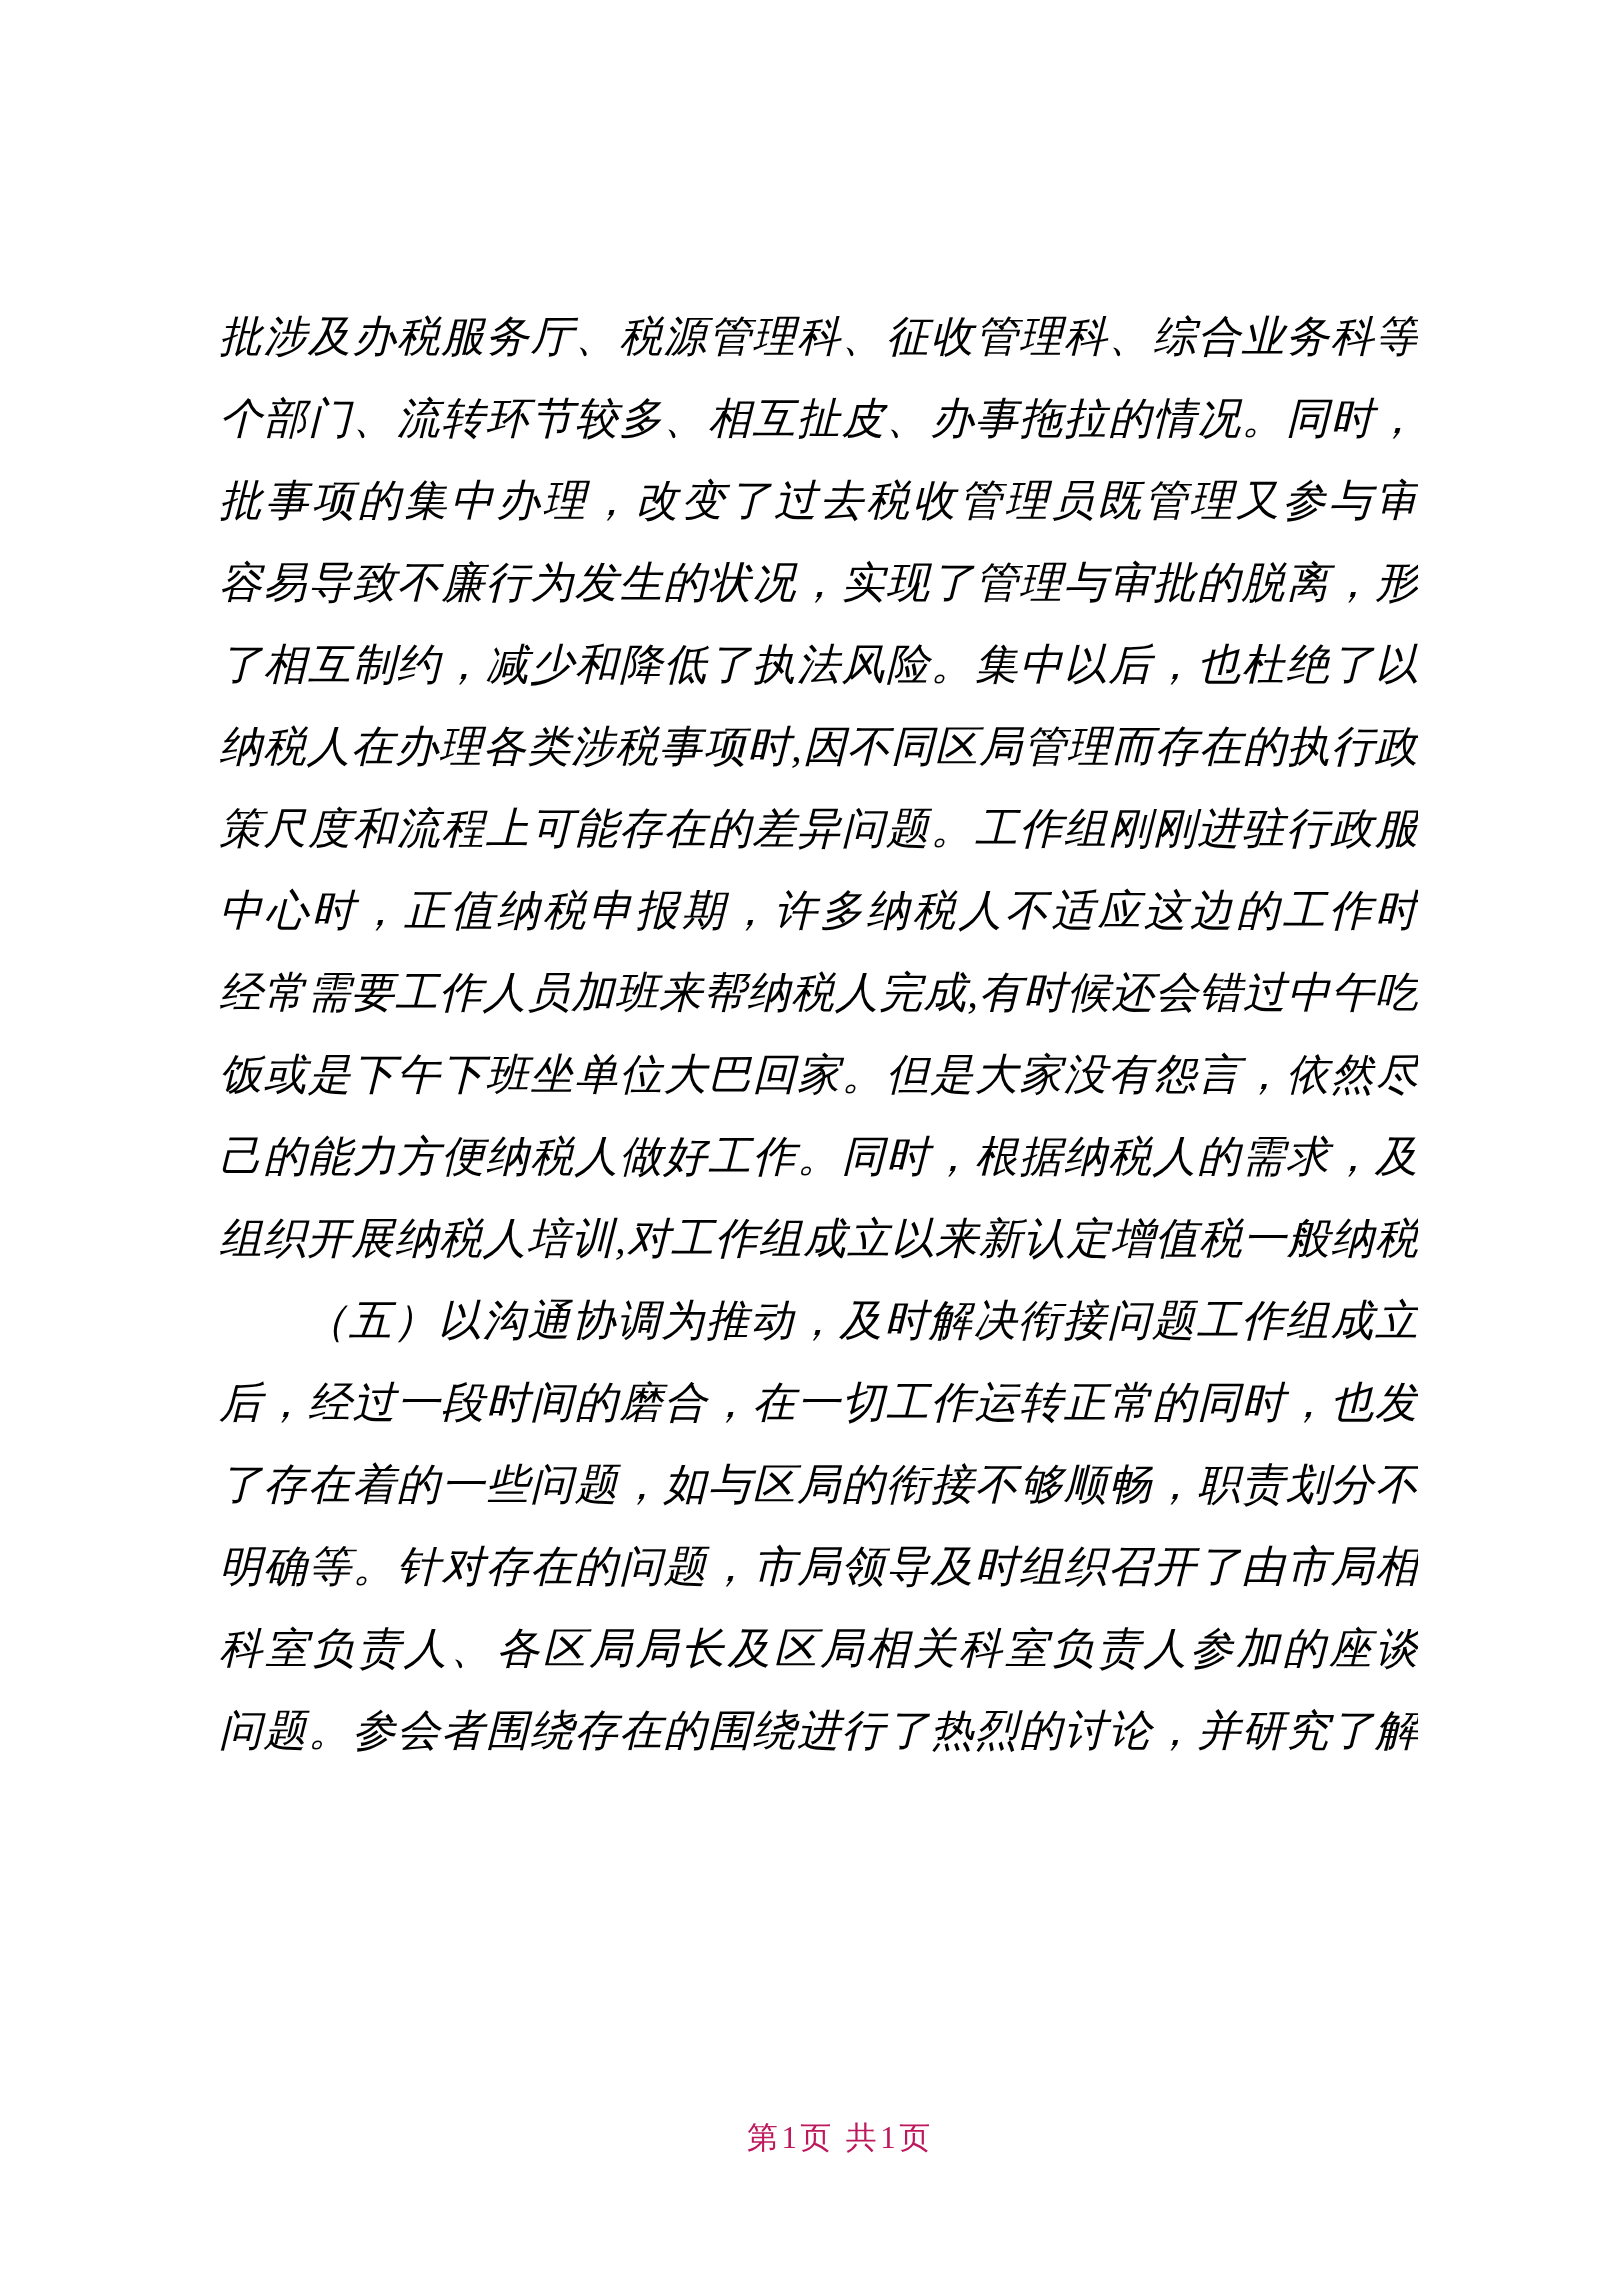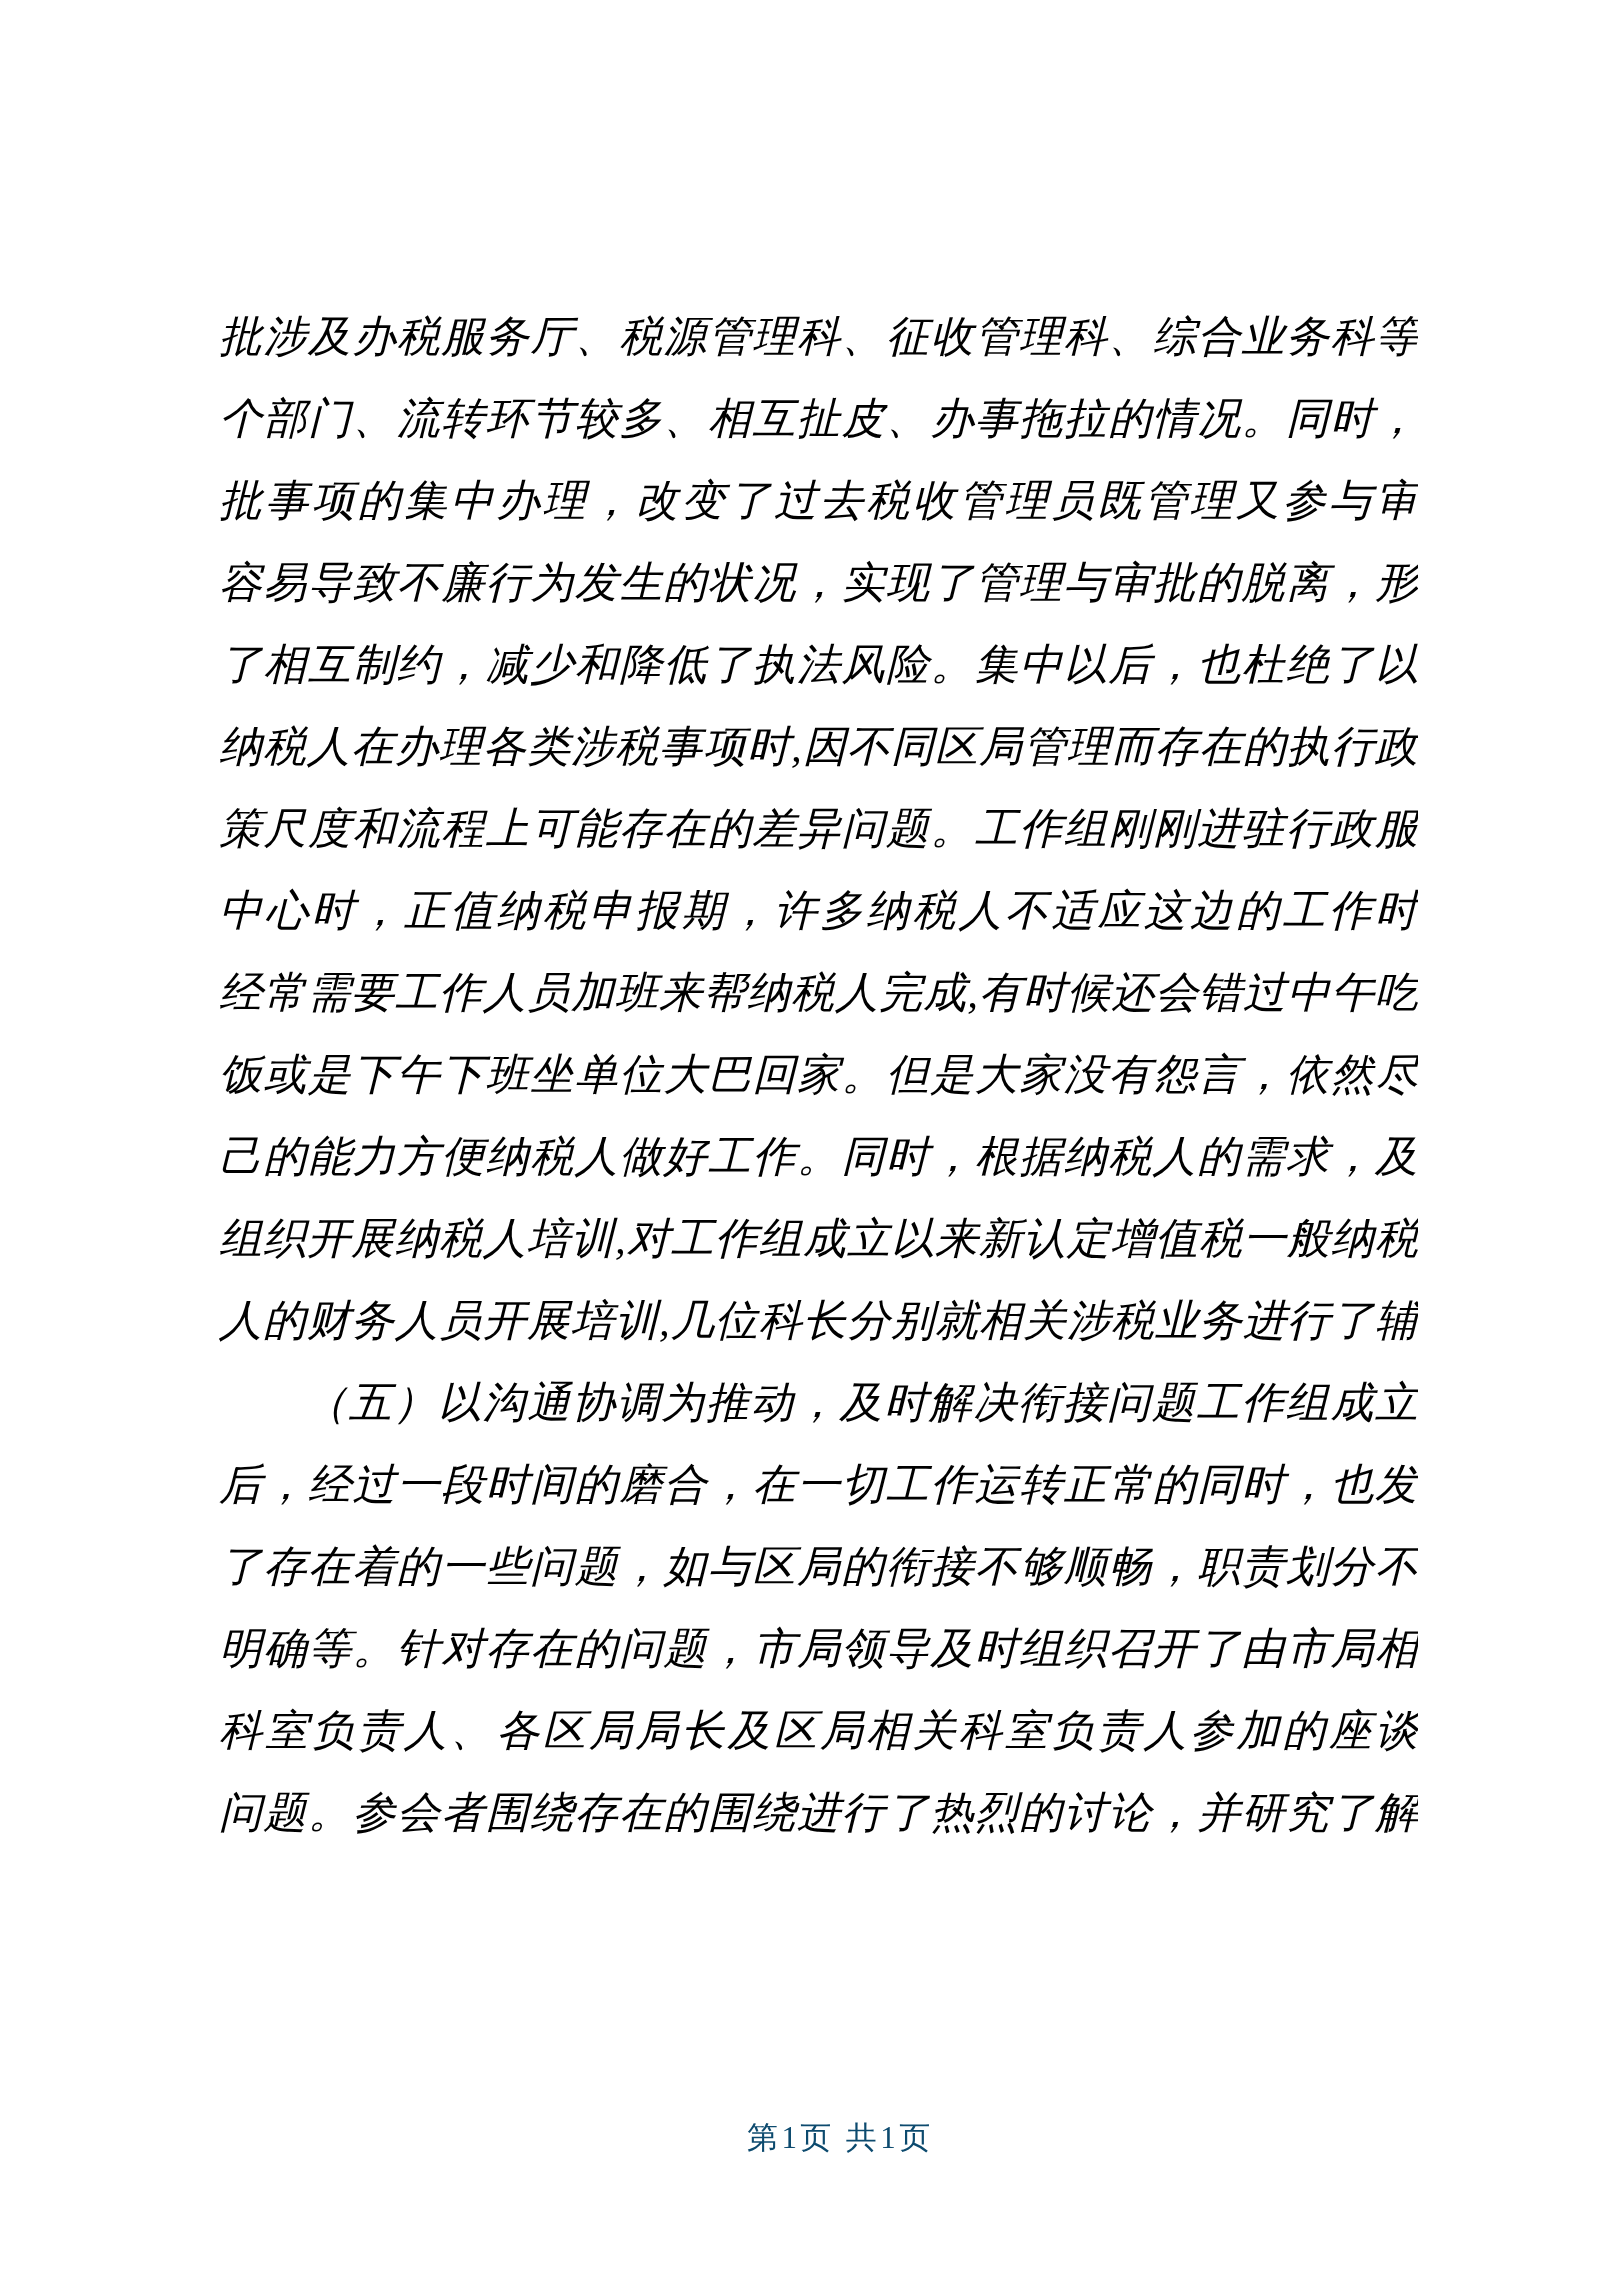--- a/index.html
+++ b/index.html
@@ -49,42 +49,41 @@
   }
   .footer {
     position: absolute;
     left: 747px;
     top: 2119px;
     font-family: "Liberation Serif", "DejaVu Serif", serif;
     font-style: normal;
     font-size: 31px;
     line-height: 37px;
     letter-spacing: 3.4px;
-    color: #0c4a6e;
+    color: #be185d;
     white-space: nowrap;
   }
 </style>
 </head>
 <body>
 
 <div class="page">
   <div class="body-text">
     <div class="line">批涉及办税服务厅、税源管理科、征收管理科、综合业务科等多</div>
     <div class="line">个部门、流转环节较多、相互扯皮、办事拖拉的情况。同时，审</div>
     <div class="line">批事项的集中办理，改变了过去税收管理员既管理又参与审批，</div>
     <div class="line">容易导致不廉行为发生的状况，实现了管理与审批的脱离，形成</div>
     <div class="line">了相互制约，减少和降低了执法风险。集中以后，也杜绝了以往</div>
     <div class="line">纳税人在办理各类涉税事项时,因不同区局管理而存在的执行政</div>
     <div class="line">策尺度和流程上可能存在的差异问题。工作组刚刚进驻行政服务</div>
     <div class="line">中心时，正值纳税申报期，许多纳税人不适应这边的工作时间，</div>
     <div class="line">经常需要工作人员加班来帮纳税人完成,有时候还会错过中午吃</div>
     <div class="line">饭或是下午下班坐单位大巴回家。但是大家没有怨言，依然尽自</div>
     <div class="line">己的能力方便纳税人做好工作。同时，根据纳税人的需求，及时</div>
     <div class="line">组织开展纳税人培训,对工作组成立以来新认定增值税一般纳税</div>
-    <div class="line">人的财务人员开展培训,几位科长分别就相关涉税业务进行了辅</div>
     <div class="line indent">（五）以沟通协调为推动，及时解决衔接问题工作组成立以</div>
     <div class="line">后，经过一段时间的磨合，在一切工作运转正常的同时，也发现</div>
     <div class="line">了存在着的一些问题，如与区局的衔接不够顺畅，职责划分不够</div>
     <div class="line">明确等。针对存在的问题，市局领导及时组织召开了由市局相关</div>
     <div class="line">科室负责人、各区局局长及区局相关科室负责人参加的座谈会，</div>
     <div class="line">问题。参会者围绕存在的围绕进行了热烈的讨论，并研究了解决</div>
   </div>
   <div class="footer">第1页 共1页</div>
 </div>
 

